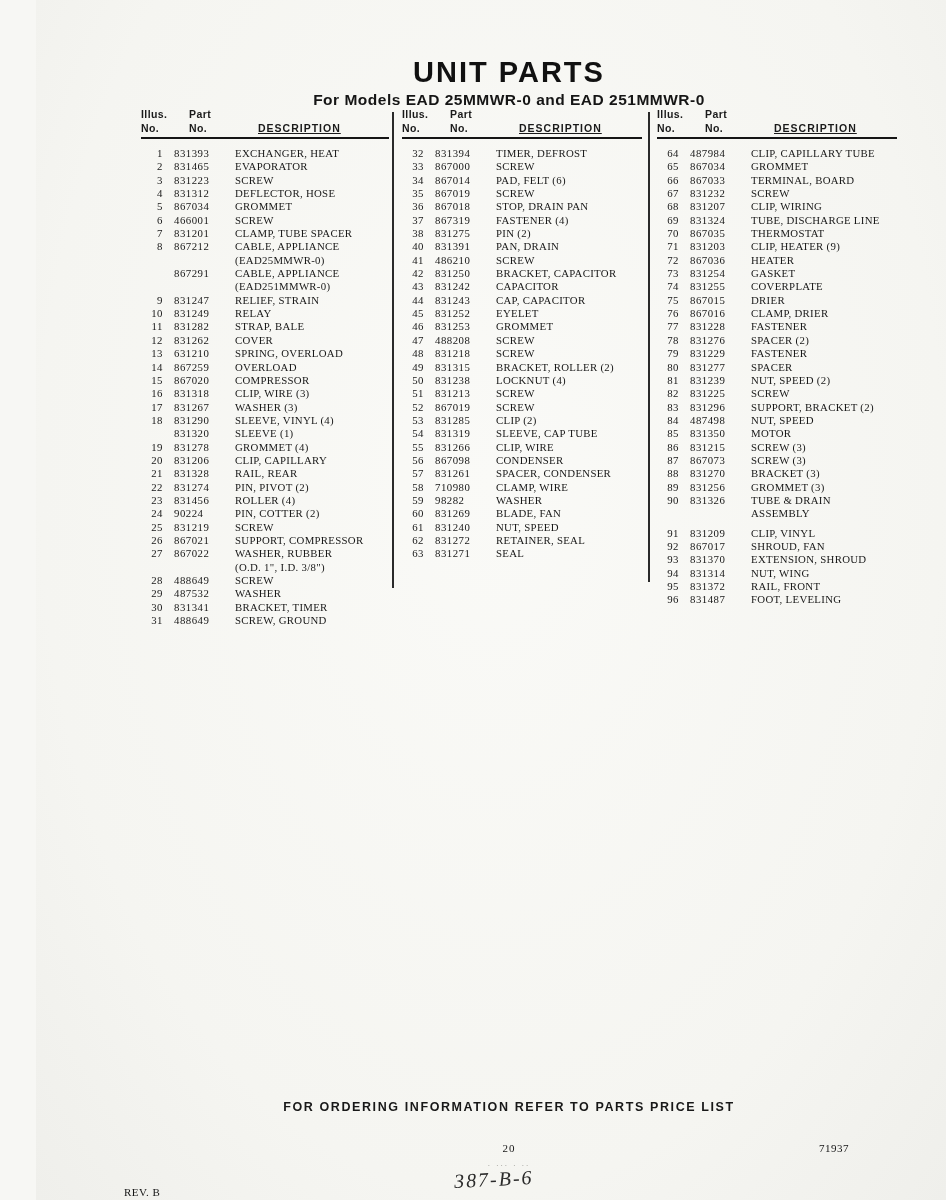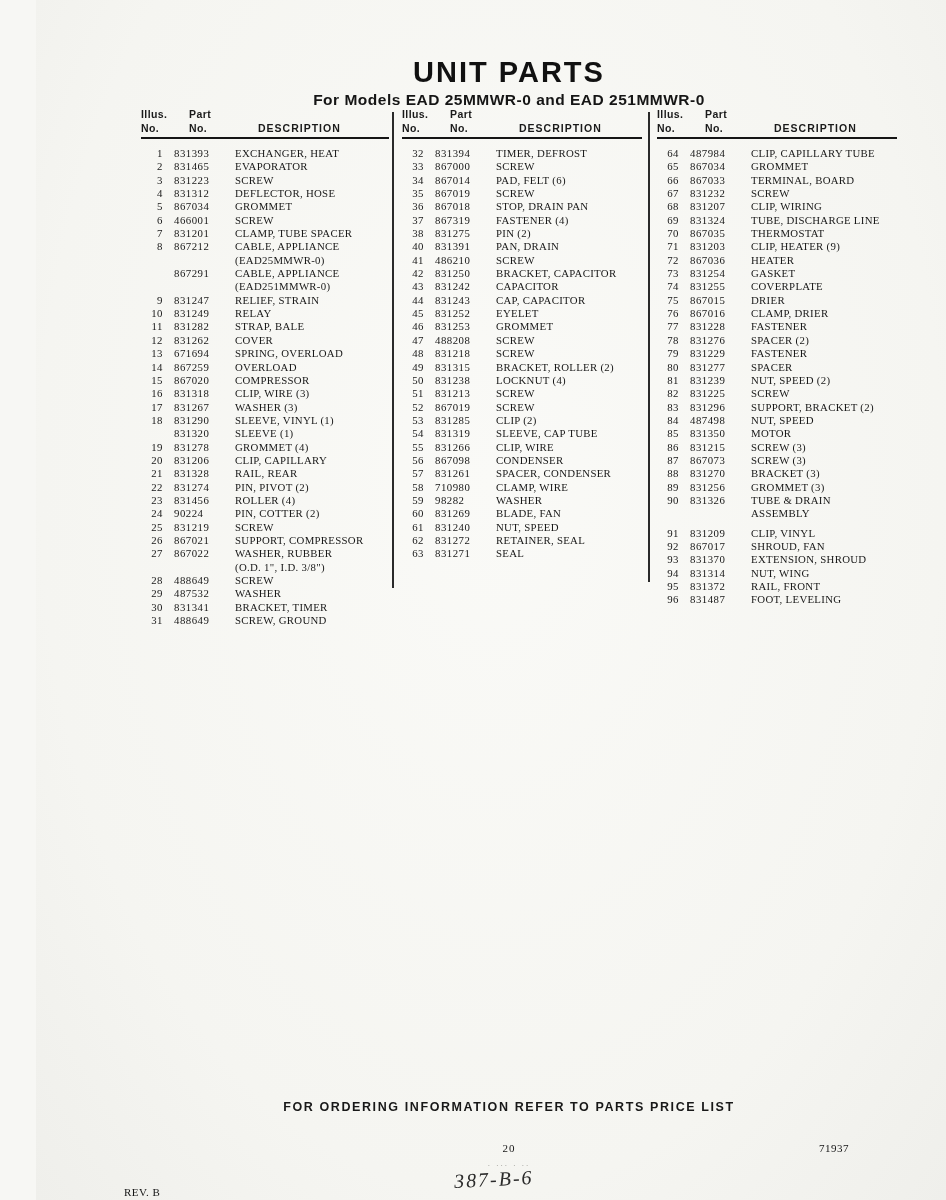--- a/index.html
+++ b/index.html
@@ -24,21 +24,21 @@
   .col{position:absolute;top:108px;}
   .col .hdr{
     font-family:"Liberation Sans", sans-serif;font-weight:bold;
     font-size:10.5px;color:#1a1a1a;letter-spacing:0.4px;
     padding-bottom:3px;border-bottom:2px solid #151515;
   }
   .hline1{display:flex;}
   .hline2{display:flex;margin-top:2px;}
   .h-illus{width:48px;}
   .h-part{width:47px;}
-  .h-desc{padding-left:22px;letter-spacing:1px;}
+  .h-desc{padding-left:22px;letter-spacing:1px;text-decoration:underline;}
   .rows{margin-top:8px;}
   .prow{
     display:flex;line-height:13.35px;font-size:10.8px;
     white-space:nowrap;color:#171717;
   }
   .prow.gap{margin-top:6px;}
   .ci{width:22px;text-align:right;flex:0 0 22px;letter-spacing:0.5px;}
   .cp{width:48px;flex:0 0 48px;margin-left:11px;letter-spacing:0.5px;}
   .cd{margin-left:13px;letter-spacing:0.3px;}
   .vdiv{position:absolute;width:1.5px;background:#2a2a2a;}
@@ -154,21 +154,21 @@
           <span class="cp">831282</span>
           <span class="cd">STRAP, BALE</span>
         </div>
         <div class="prow">
           <span class="ci">12</span>
           <span class="cp">831262</span>
           <span class="cd">COVER</span>
         </div>
         <div class="prow">
           <span class="ci">13</span>
-          <span class="cp">671694</span>
+          <span class="cp">631210</span>
           <span class="cd">SPRING, OVERLOAD</span>
         </div>
         <div class="prow">
           <span class="ci">14</span>
           <span class="cp">867259</span>
           <span class="cd">OVERLOAD</span>
         </div>
         <div class="prow">
           <span class="ci">15</span>
           <span class="cp">867020</span>
@@ -180,21 +180,21 @@
           <span class="cd">CLIP, WIRE (3)</span>
         </div>
         <div class="prow">
           <span class="ci">17</span>
           <span class="cp">831267</span>
           <span class="cd">WASHER (3)</span>
         </div>
         <div class="prow">
           <span class="ci">18</span>
           <span class="cp">831290</span>
-          <span class="cd">SLEEVE, VINYL (1)</span>
+          <span class="cd">SLEEVE, VINYL (4)</span>
         </div>
         <div class="prow">
           <span class="ci"></span>
           <span class="cp">831320</span>
           <span class="cd">SLEEVE (1)</span>
         </div>
         <div class="prow">
           <span class="ci">19</span>
           <span class="cp">831278</span>
           <span class="cd">GROMMET (4)</span>

